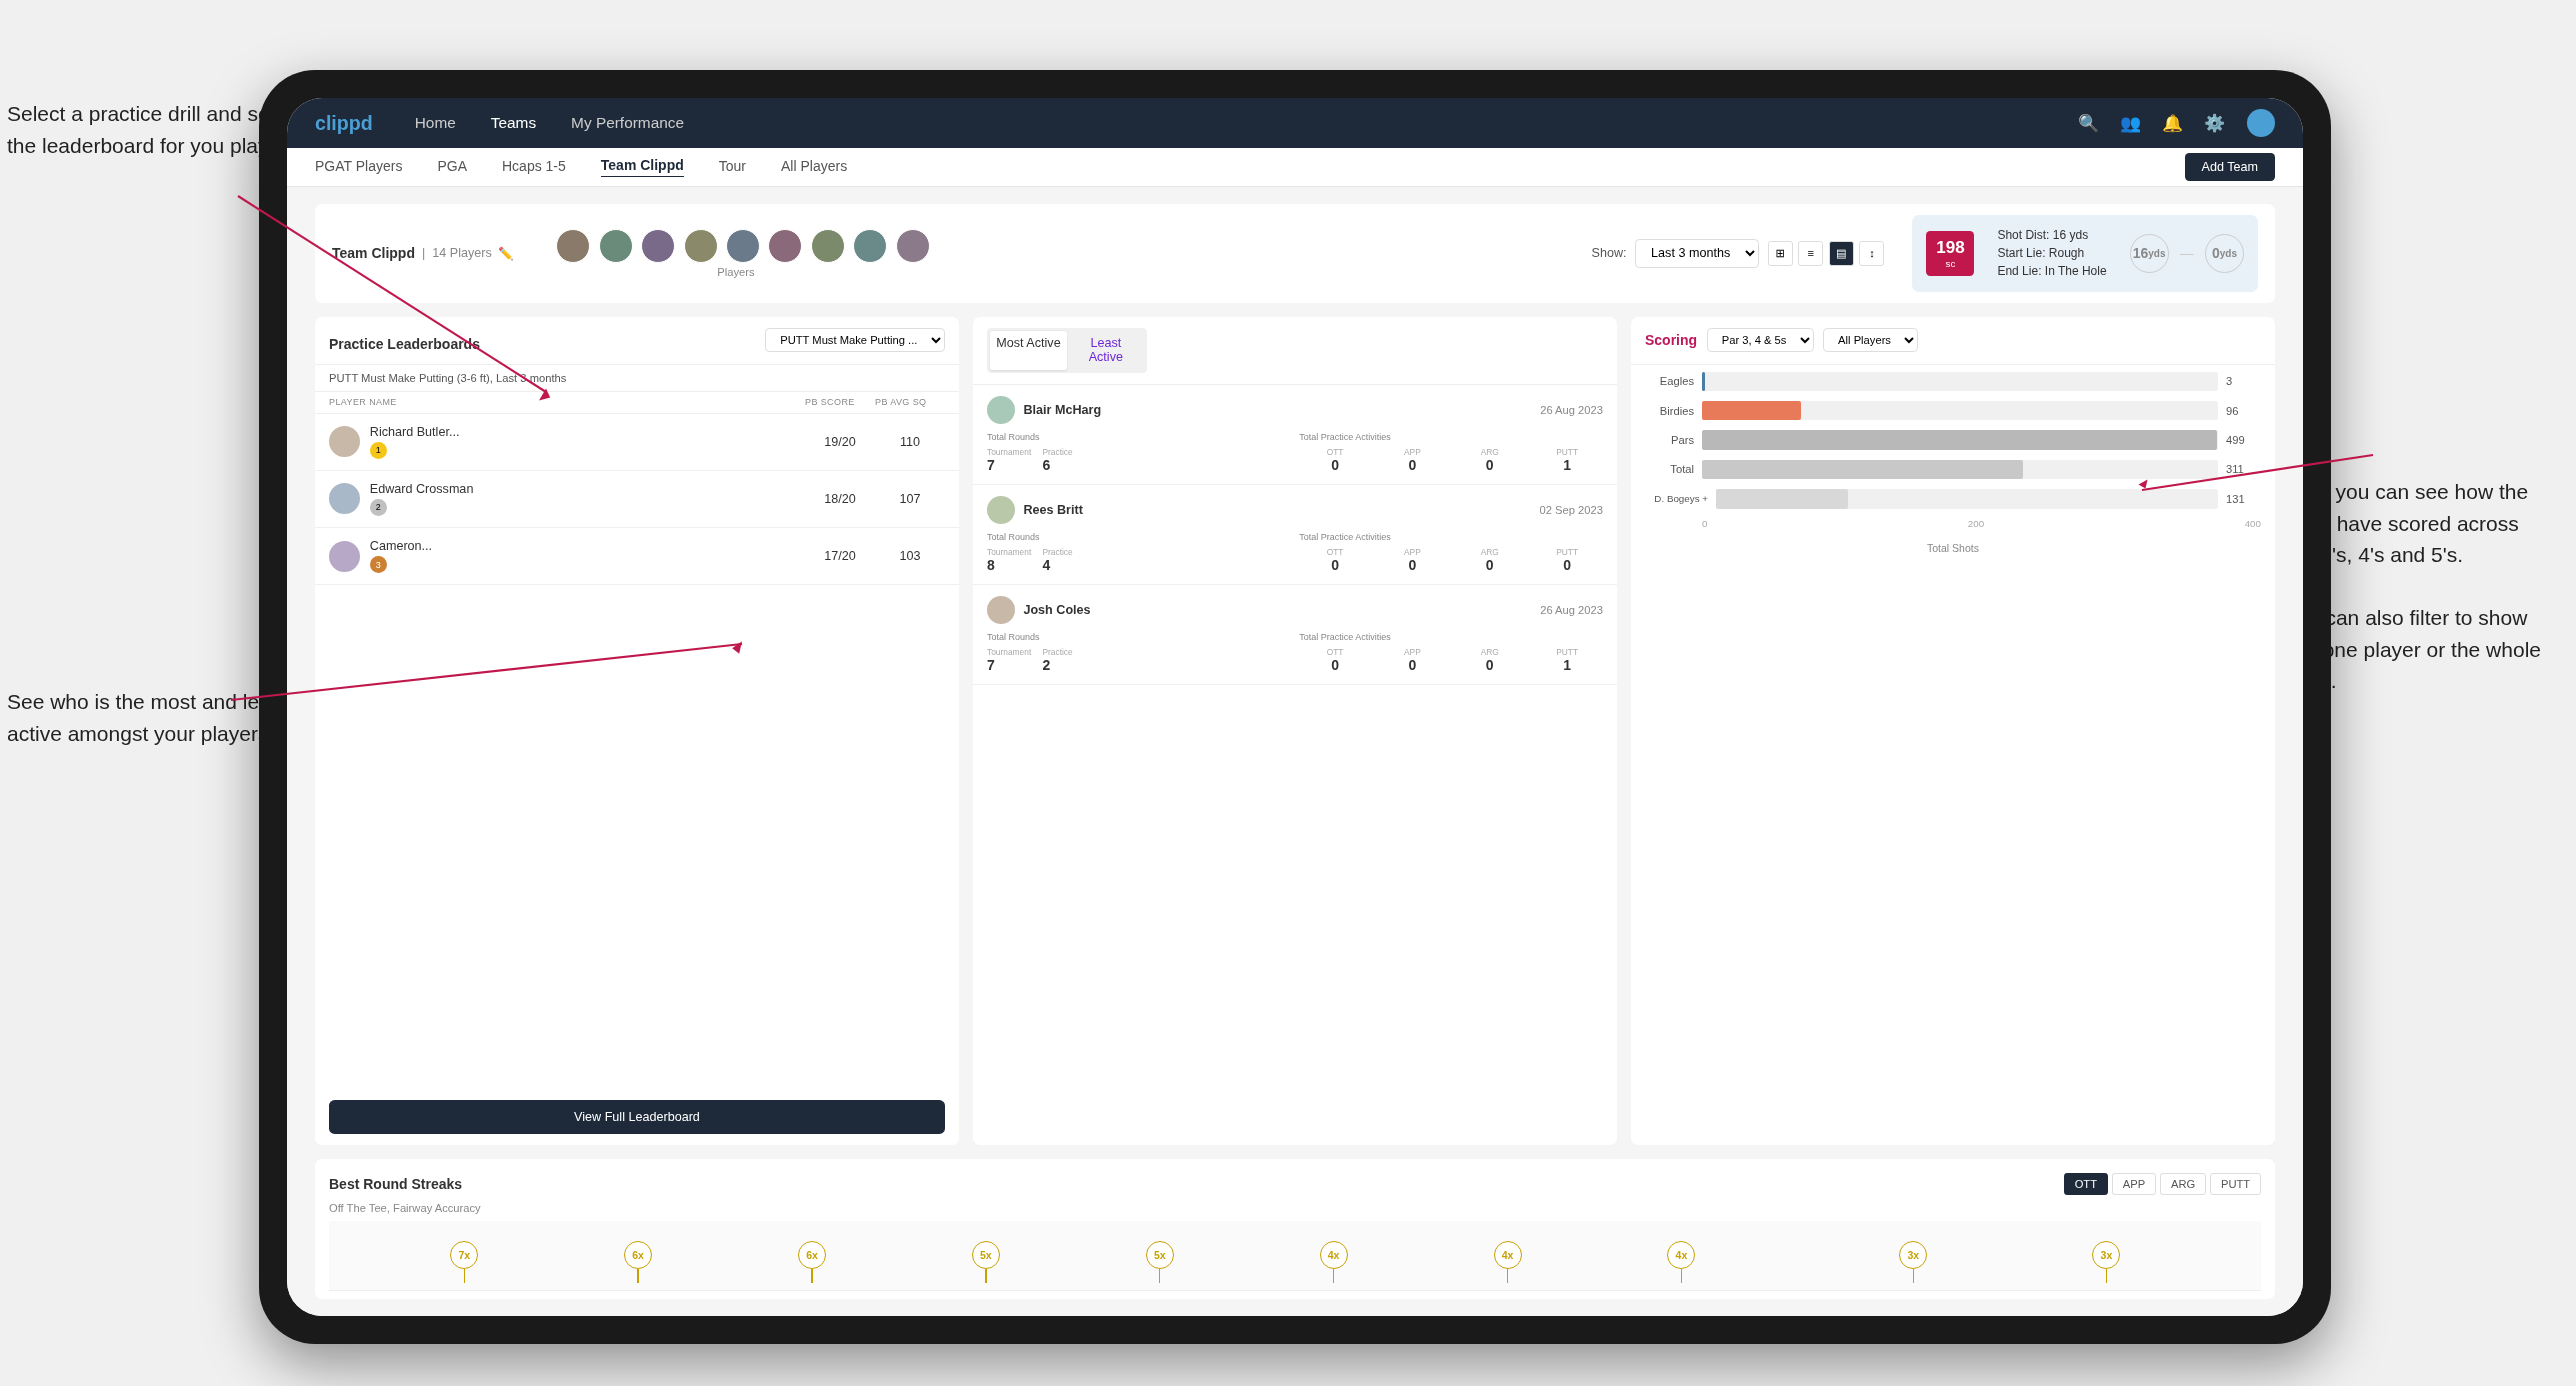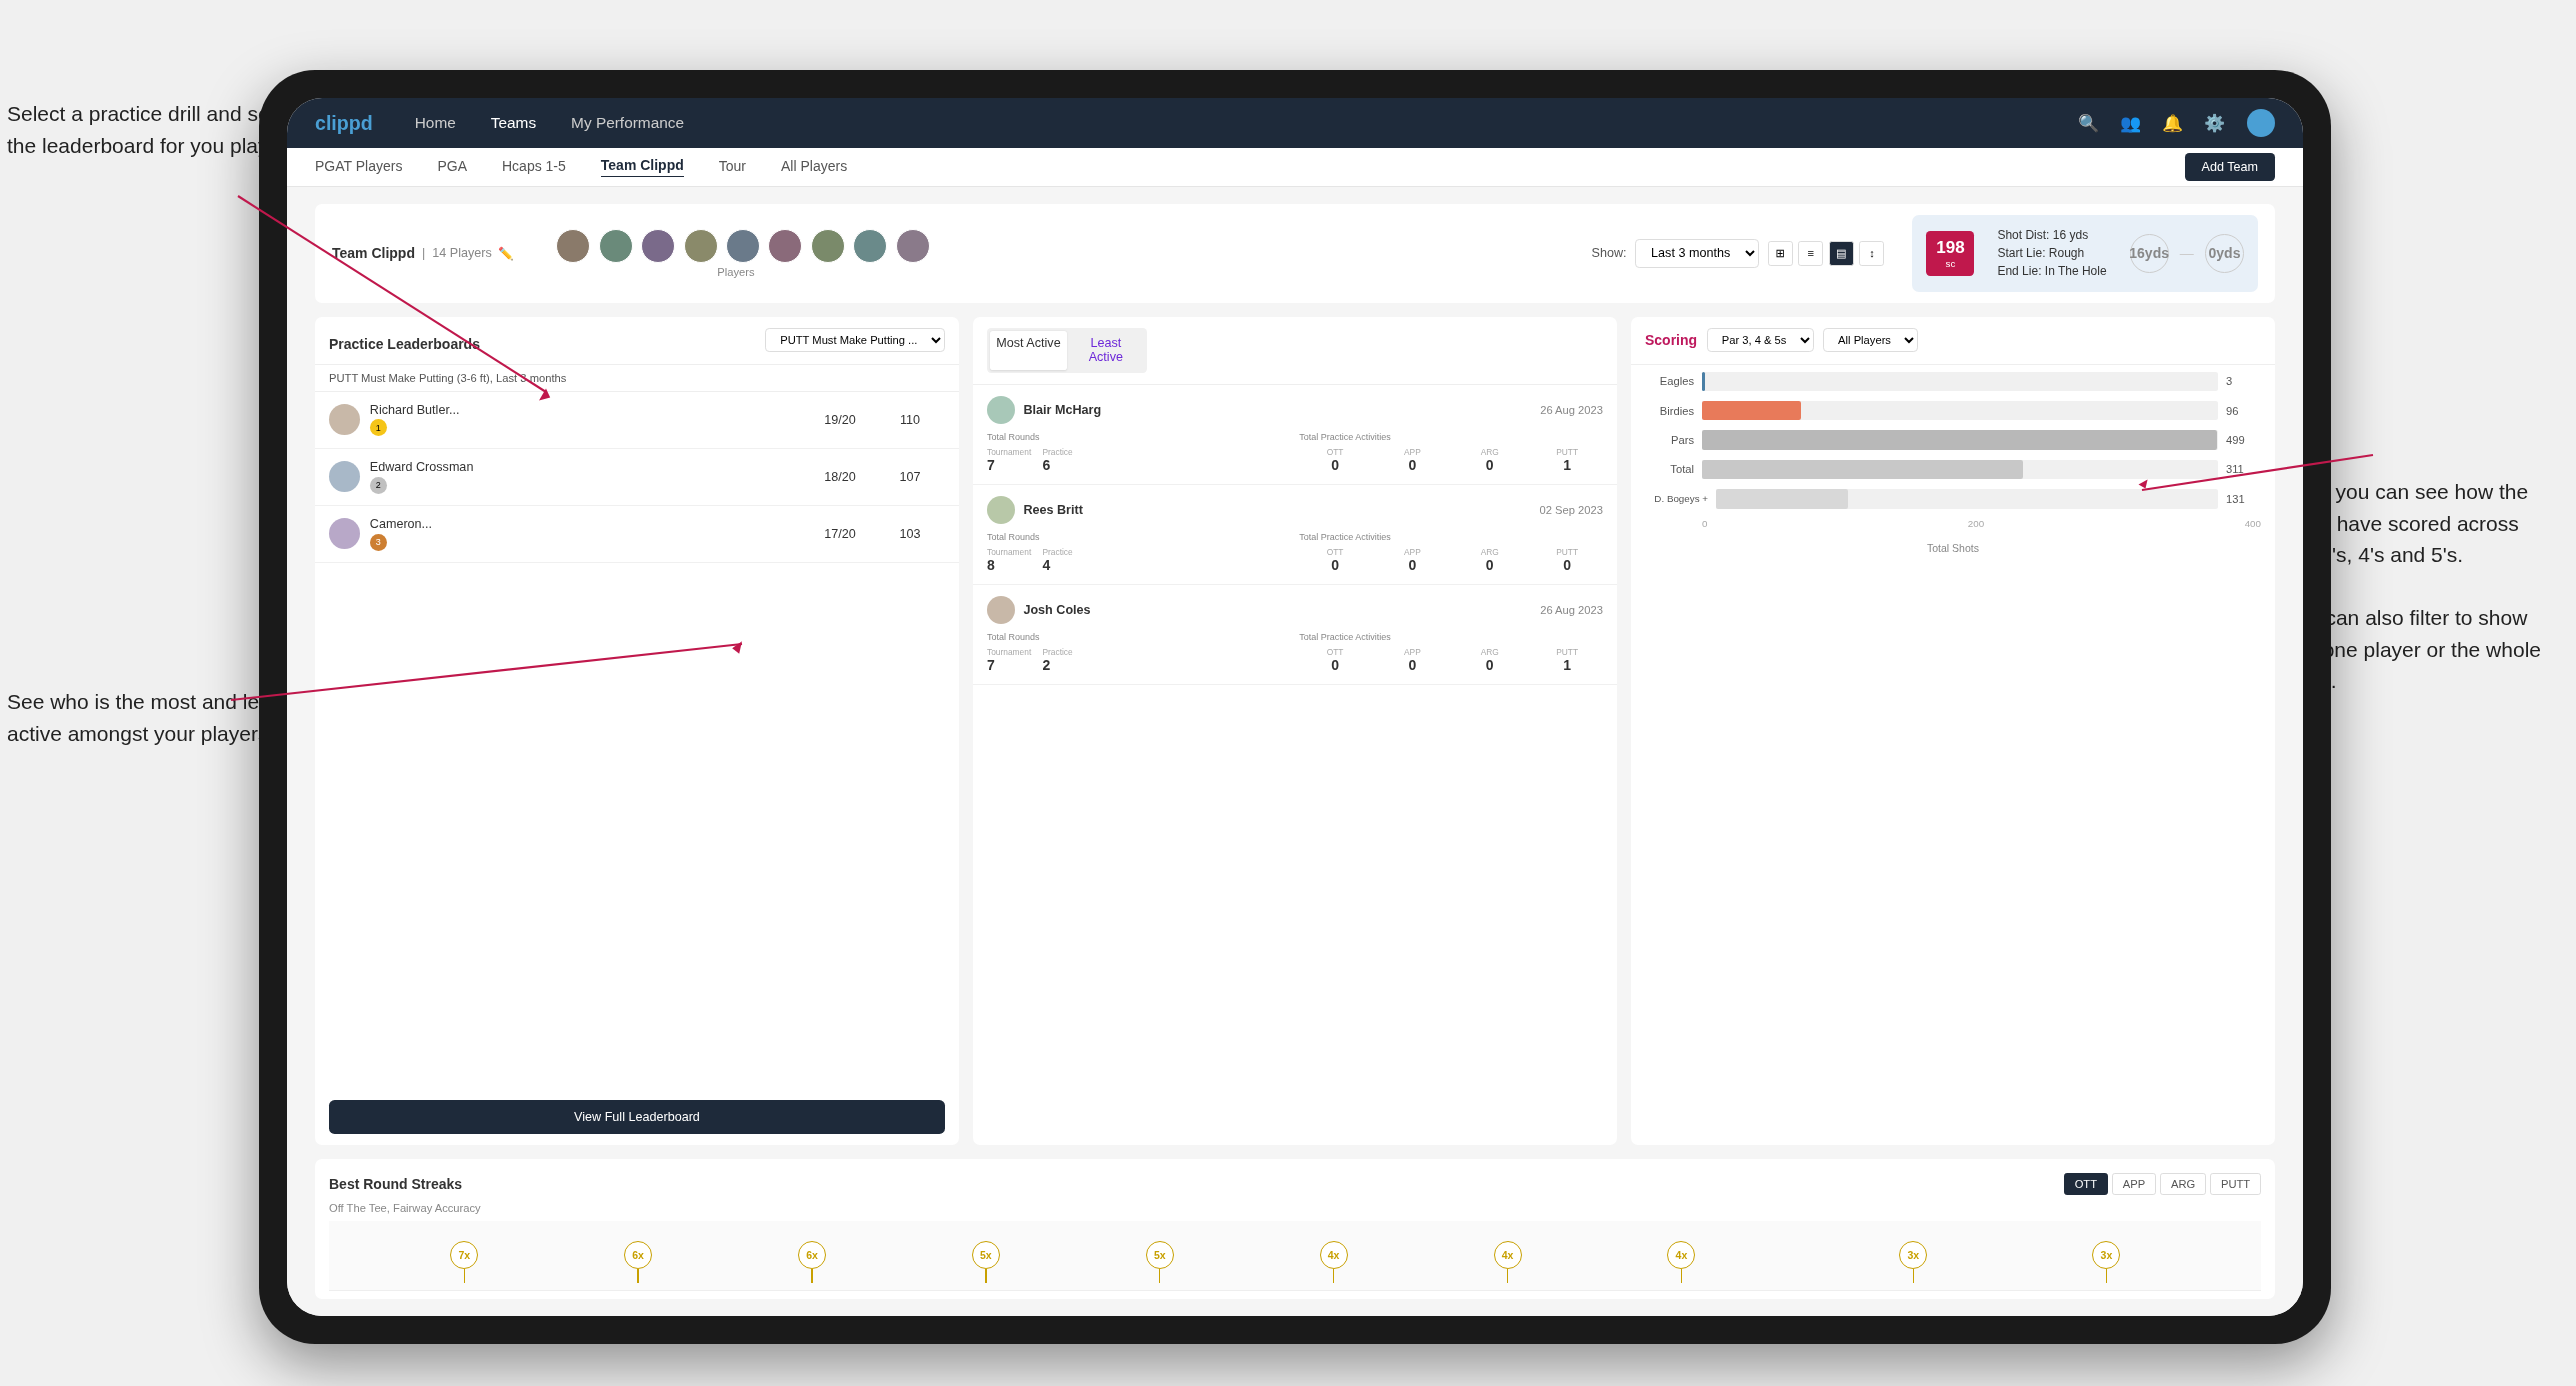--- a/index.html
+++ b/index.html
@@ -214,21 +214,21 @@
       width: 39px; height: 39px;
       border-radius: 50%;
       border: 1.4px solid #ccc;
       display: flex;
       align-items: center;
       justify-content: center;
       flex-direction: row;
       font-size: 11.2px;
       font-weight: 600;
     }
-    .shot-circle span { font-size: 14px; color: #888; }
+    .shot-circle span { font-size: 10px; color: #888; }
 
     
     .grid-3col {
       display: grid;
       grid-template-columns: 1fr 1fr 1fr;
       gap: 14px;
       flex: 1;
       min-height: 0;
     }
 
@@ -640,20 +640,25 @@
         <div class="panel">
           <div class="panel-header">
             <span class="panel-title">Practice Leaderboards</span>
             <select class="panel-dropdown">
               <option>PUTT Must Make Putting ...</option>
             </select>
           </div>
           <div class="panel-subtitle">
             <span>PUTT Must Make Putting (3-6 ft),</span> <span>Last 3 months</span>
           </div>
+          <div class="lb-table-header">
+            <span>PLAYER NAME</span>
+            <span>PB SCORE</span>
+            <span>PB AVG SQ</span>
+          </div>
 
           <div class="lb-row">
             <div class="lb-player">
               <div class="lb-avatar"></div>
               <div>
                 <div class="lb-name">Richard Butler...</div>
                 <div class="lb-badge gold">1</div>
               </div>
             </div>
             <div class="lb-score">19/20</div>

